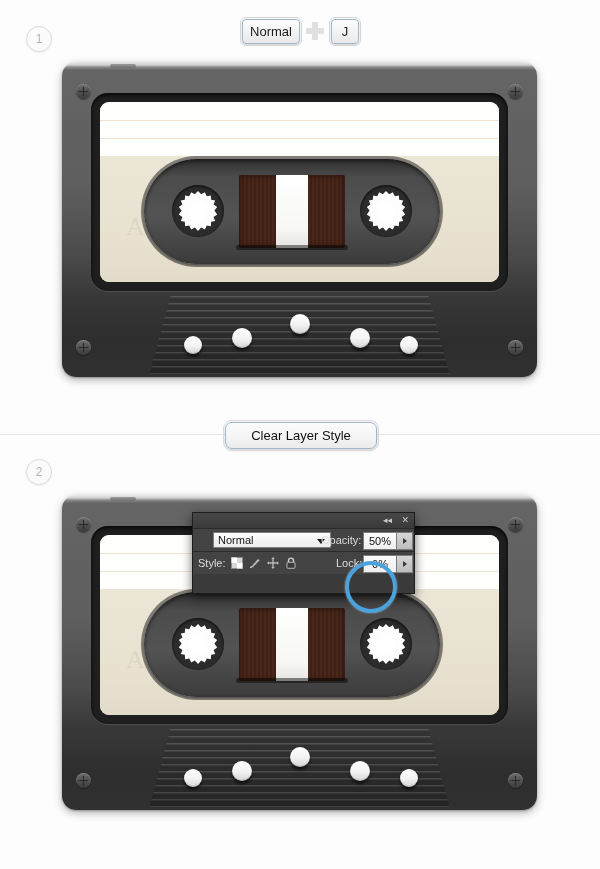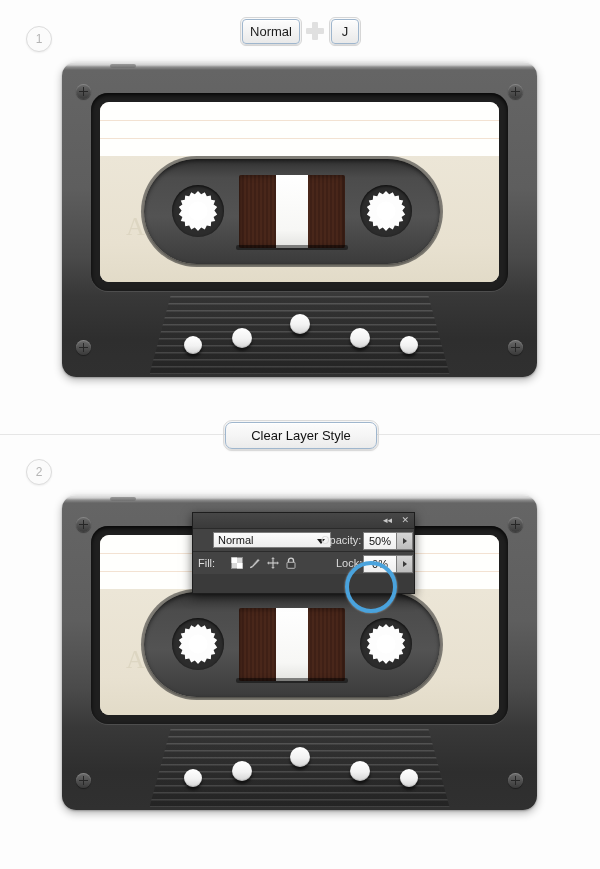--- a/index.html
+++ b/index.html
@@ -360,21 +360,21 @@
         <span class="caret"></span>
       </div>
       <span class="lp-lbl" style="left:128px;top:5px;">Opacity:</span>
       <div class="lp-field" style="left:170px;top:3px;width:32px;">50%</div>
       <div class="lp-stepper" style="left:203px;top:3px;">
           <i></i>
         </div>
     </div>
 
     <div class="lp-row2">
-      <span class="lp-lbl" style="left:5px;top:5px;">Fill:</span>
+      <span class="lp-lbl" style="left:5px;top:5px;">Style:</span>
 
       <span class="lock-icon" style="left:38px;">
         <svg width="12" height="12" viewBox="0 0 12 12">
           <rect x="0.5" y="0.5" width="11" height="11" fill="#d8d8d8" stroke="#8c8c8c"></rect>
           <rect x="0.5" y="0.5" width="5.5" height="5.5" fill="#ffffff"></rect>
           <rect x="6" y="6" width="5.5" height="5.5" fill="#ffffff"></rect>
         </svg>
       </span>
 
       <span class="lock-icon" style="left:56px;">

